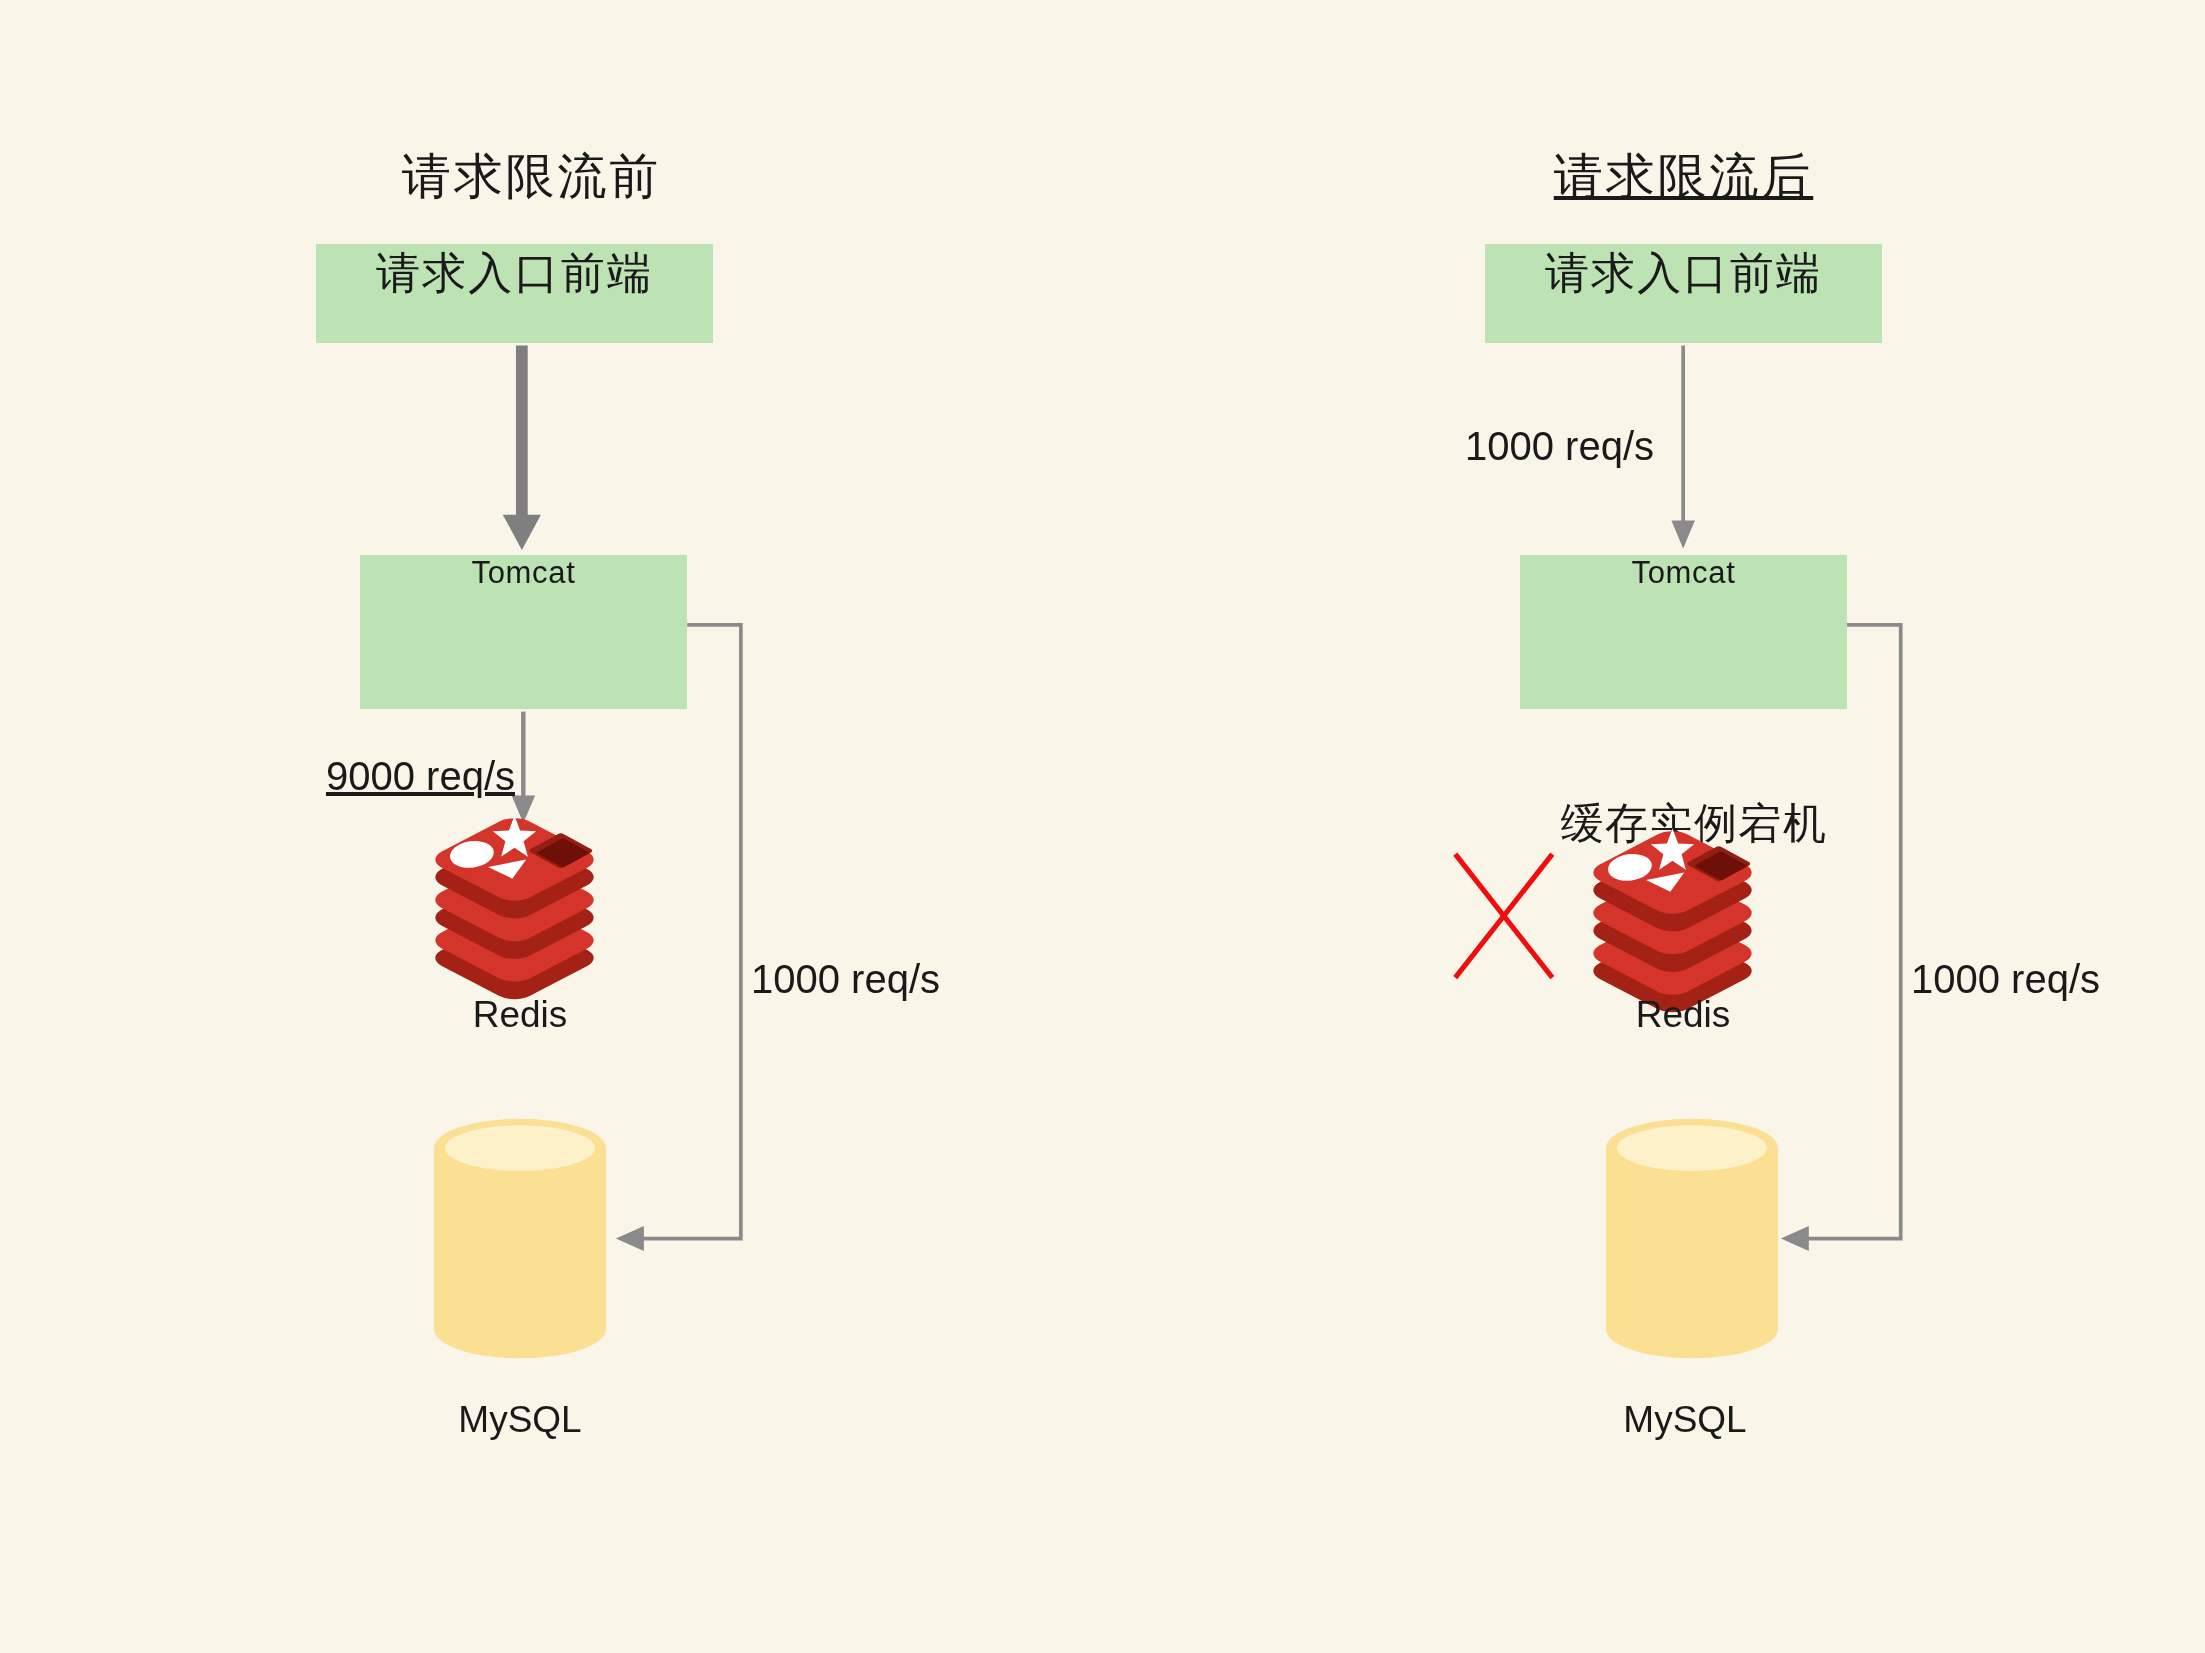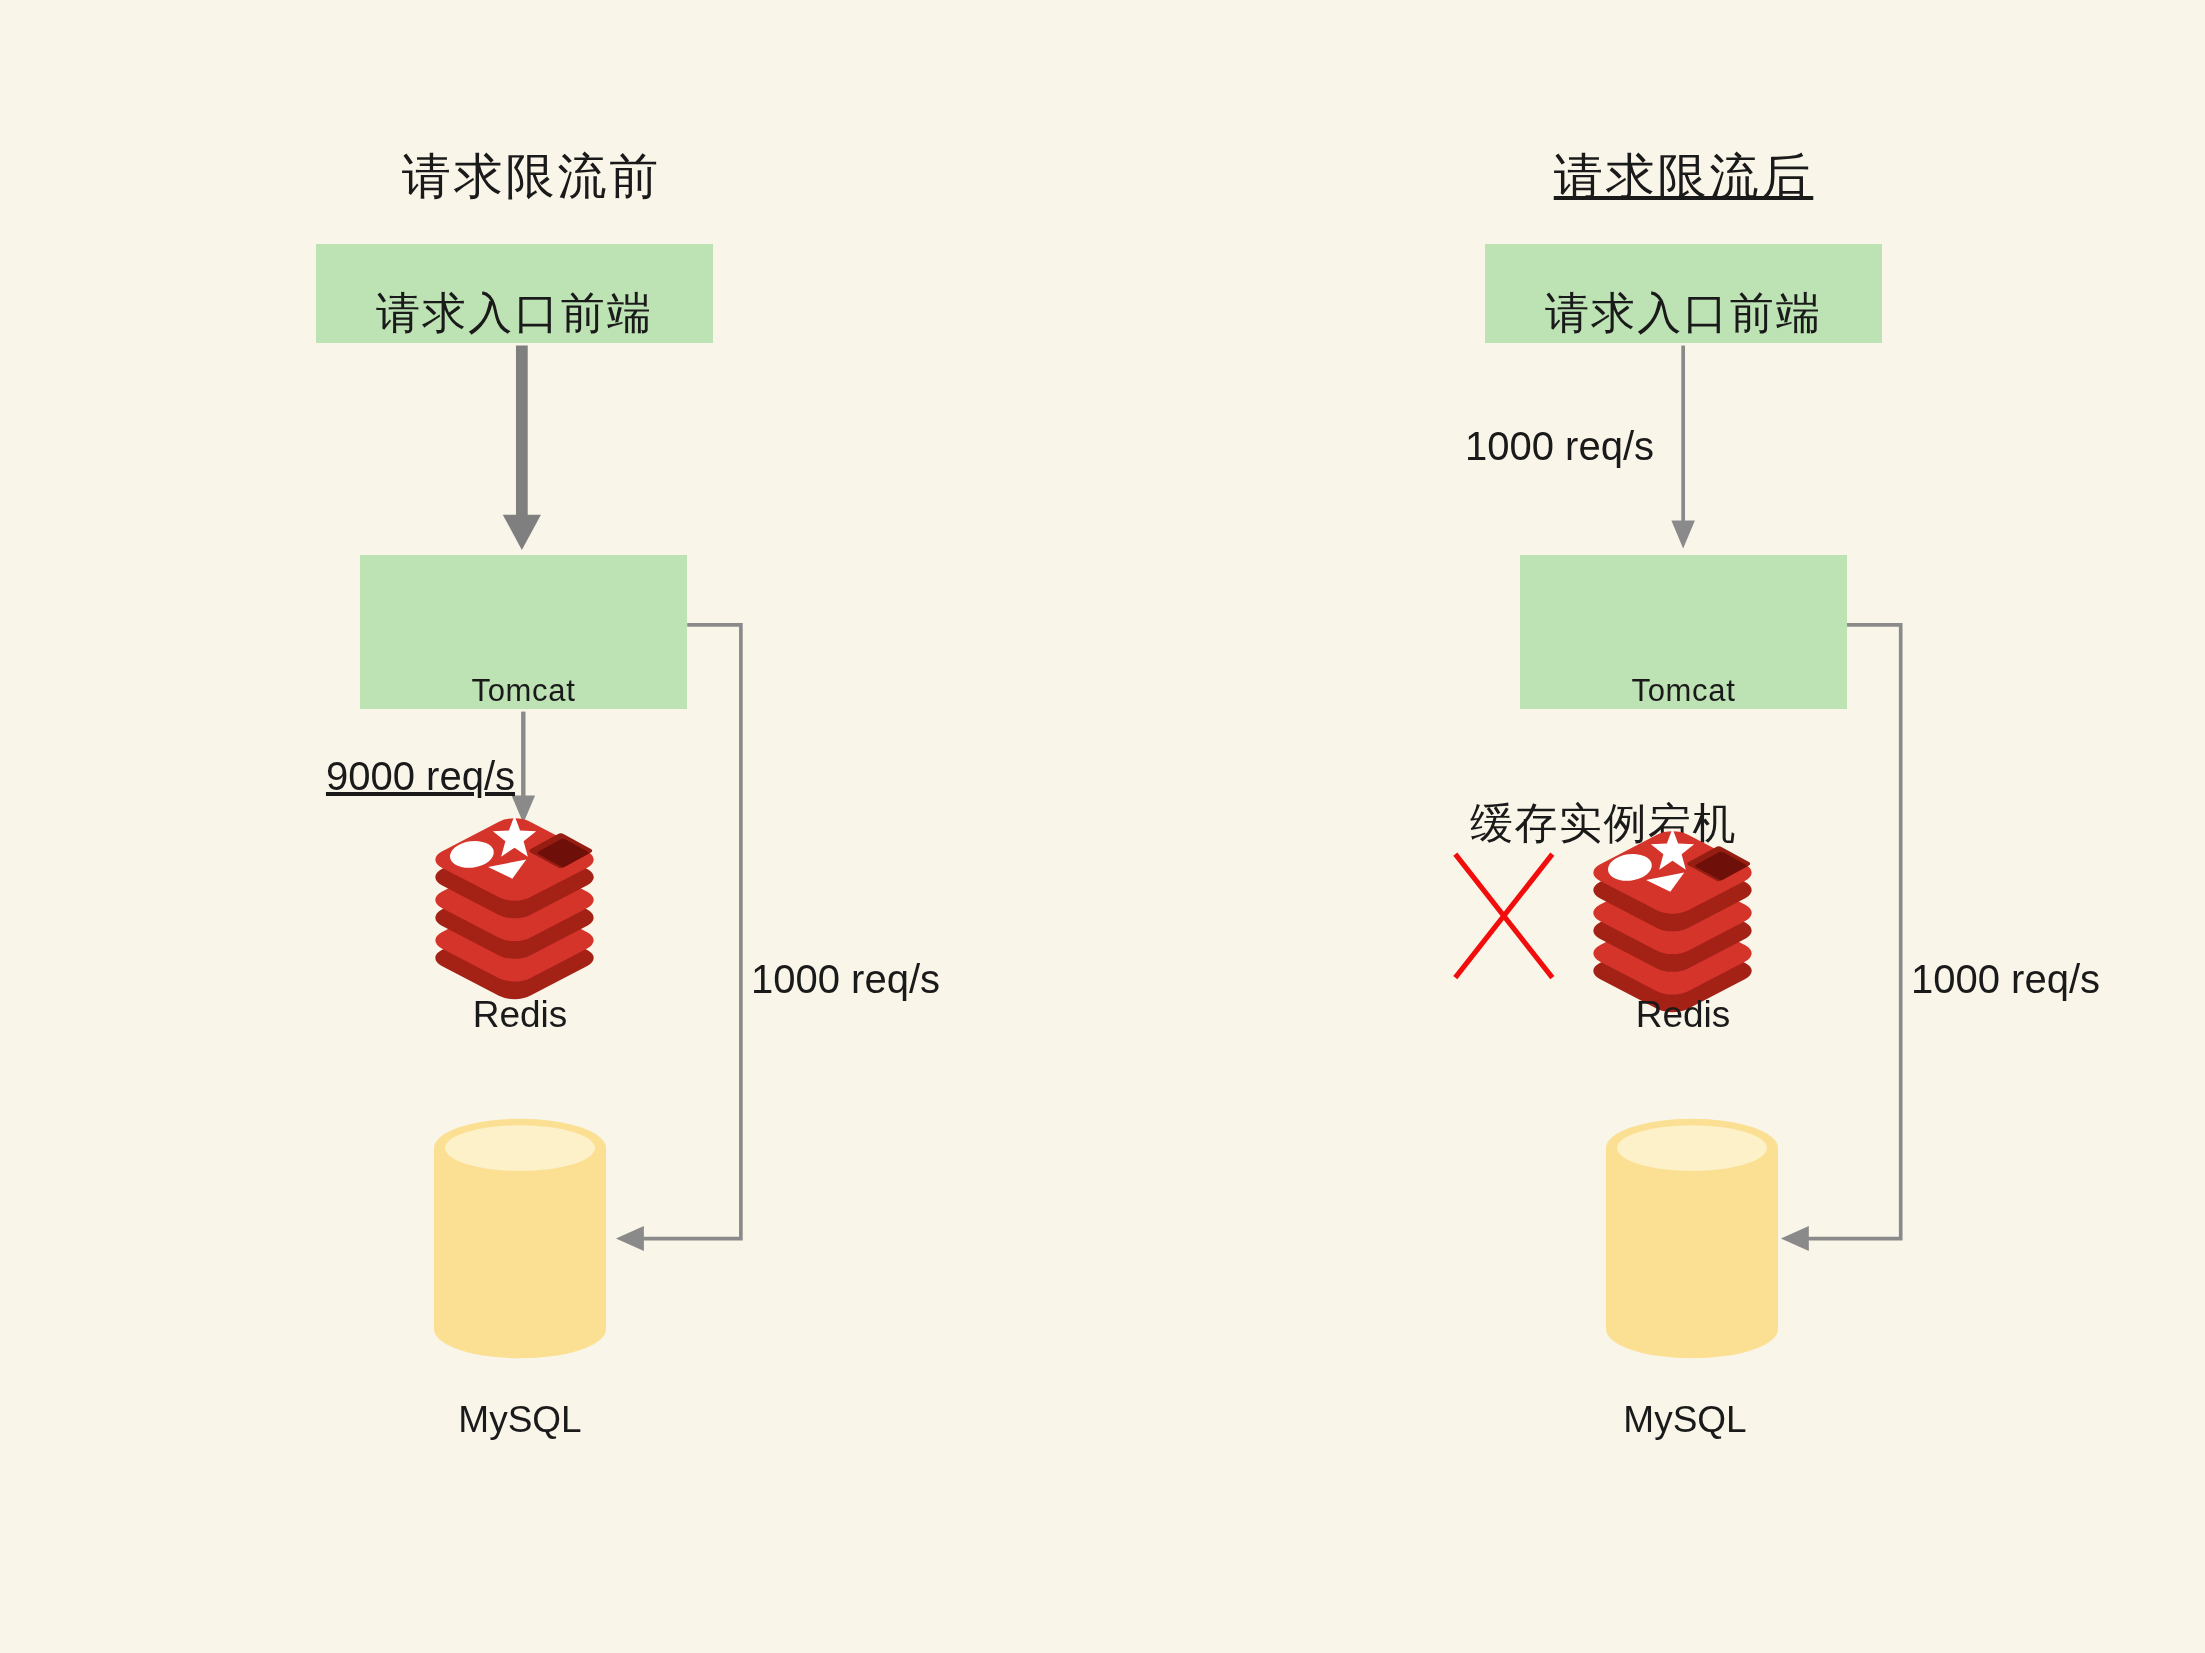--- a/index.html
+++ b/index.html
@@ -13,29 +13,29 @@
     background:var(--background,#F9F6E9);
     font-family:"Liberation Sans","DejaVu Sans",sans-serif;
     color:var(--text,#1A1A1A);
   }
   .canvas{position:relative;width:2158px;height:1654px;overflow:hidden;background:var(--background,#F9F6E9);}
   .abs{position:absolute;}
   .overlay{position:absolute;left:0;top:0;width:2205px;height:1654px;}
   .title{font-size:49px;letter-spacing:2.9px;text-align:center;line-height:59px;}
   .node{
     background:var(--box-green,#BDE3B5);
-    display:flex;align-items:flex-end;justify-content:center;
+    display:flex;align-items:flex-start;justify-content:center;
     font-size:44px;letter-spacing:2.2px;
   }
   .node.tomcat{font-size:31px;letter-spacing:0.7px;}
   .rate{font-size:40px;line-height:50px;white-space:nowrap;}
   .rate.right-align{text-align:right;}
   .rate.left-align{text-align:left;}
   .icon-label{font-size:37px;text-align:center;line-height:53px;}
-  .note{font-size:43px;text-align:left;line-height:53px;letter-spacing:1.5px;}
+  .note{font-size:43px;text-align:center;line-height:53px;letter-spacing:1.5px;}
   
   .c-line{stroke:var(--line-gray,#8A8A8A);fill:none;}
   .c-head{fill:var(--line-gray,#8A8A8A);stroke:none;}
   .c-thick{stroke:var(--arrow-thick-gray,#7F7F7F);fill:none;}
   .c-thick-head{fill:var(--arrow-thick-gray,#7F7F7F);stroke:none;}
   .x-line{stroke:var(--x-red,#F20D0D);stroke-width:7;fill:none;}
   
   .r-top{fill:var(--redis-red,#D5342B);}
   .r-side{fill:var(--redis-dark-red,#A42116);}
   .r-hole{fill:var(--redis-hole-mid,#961D12);}

